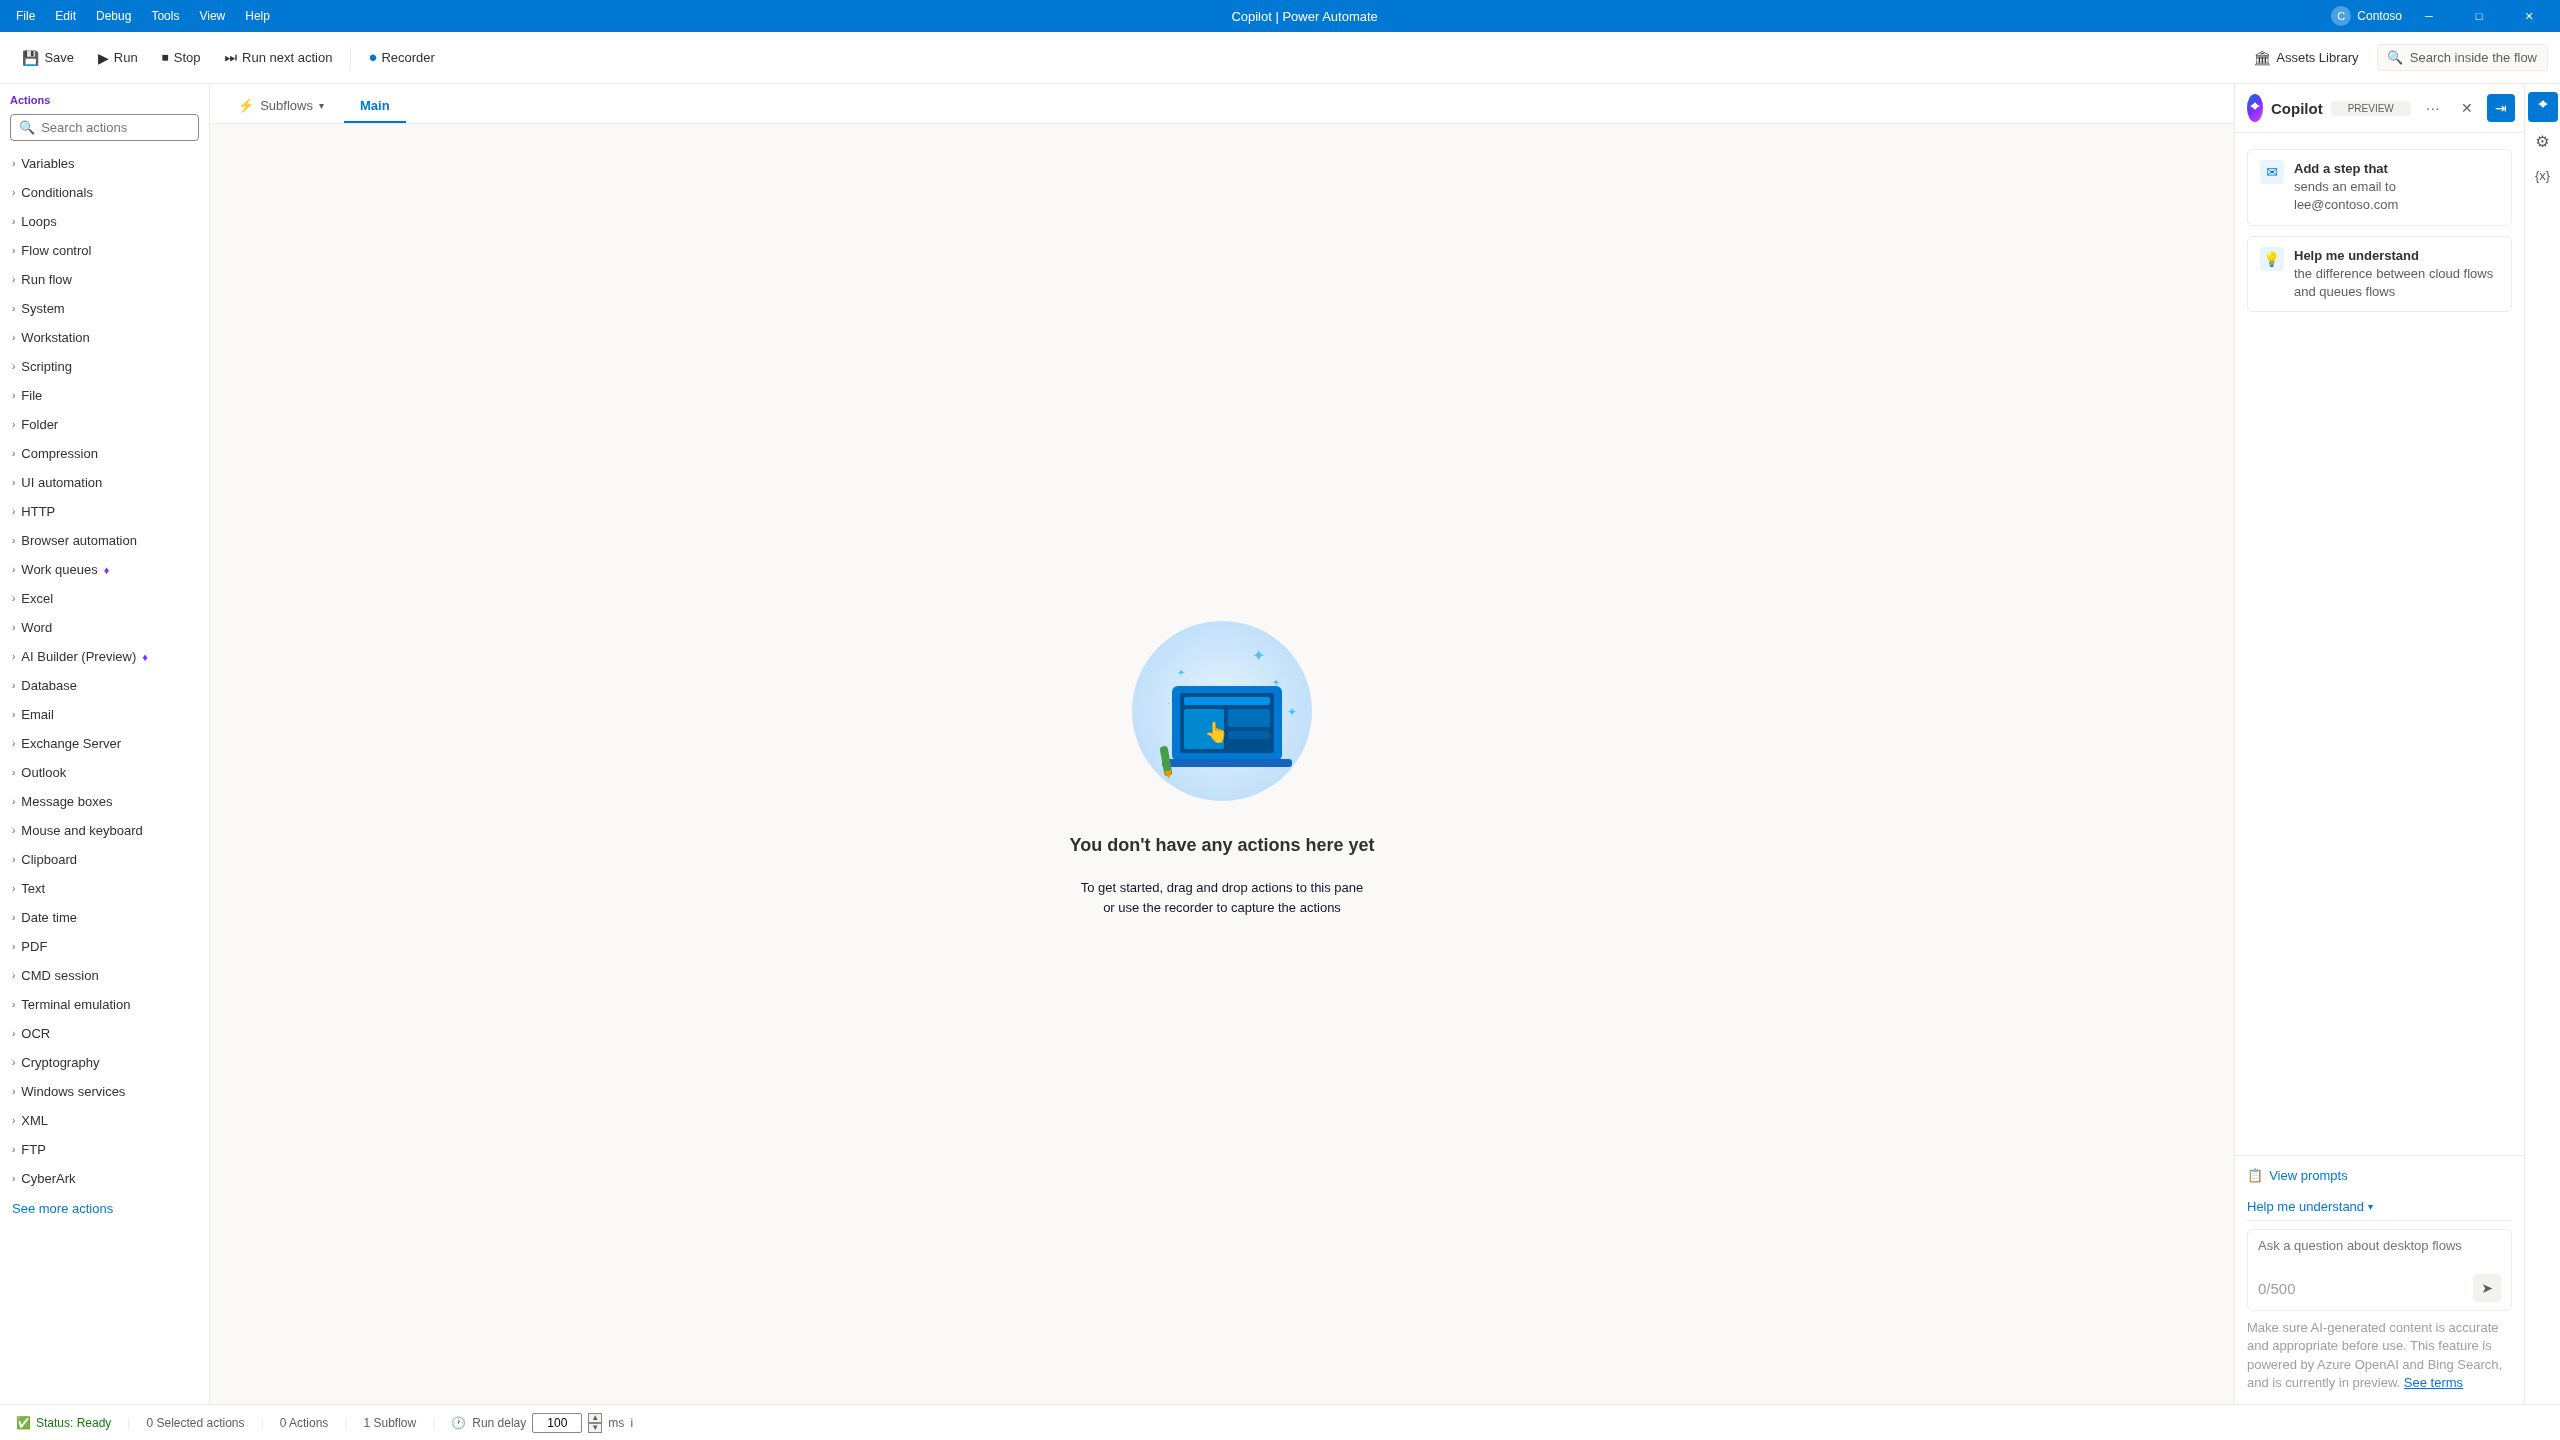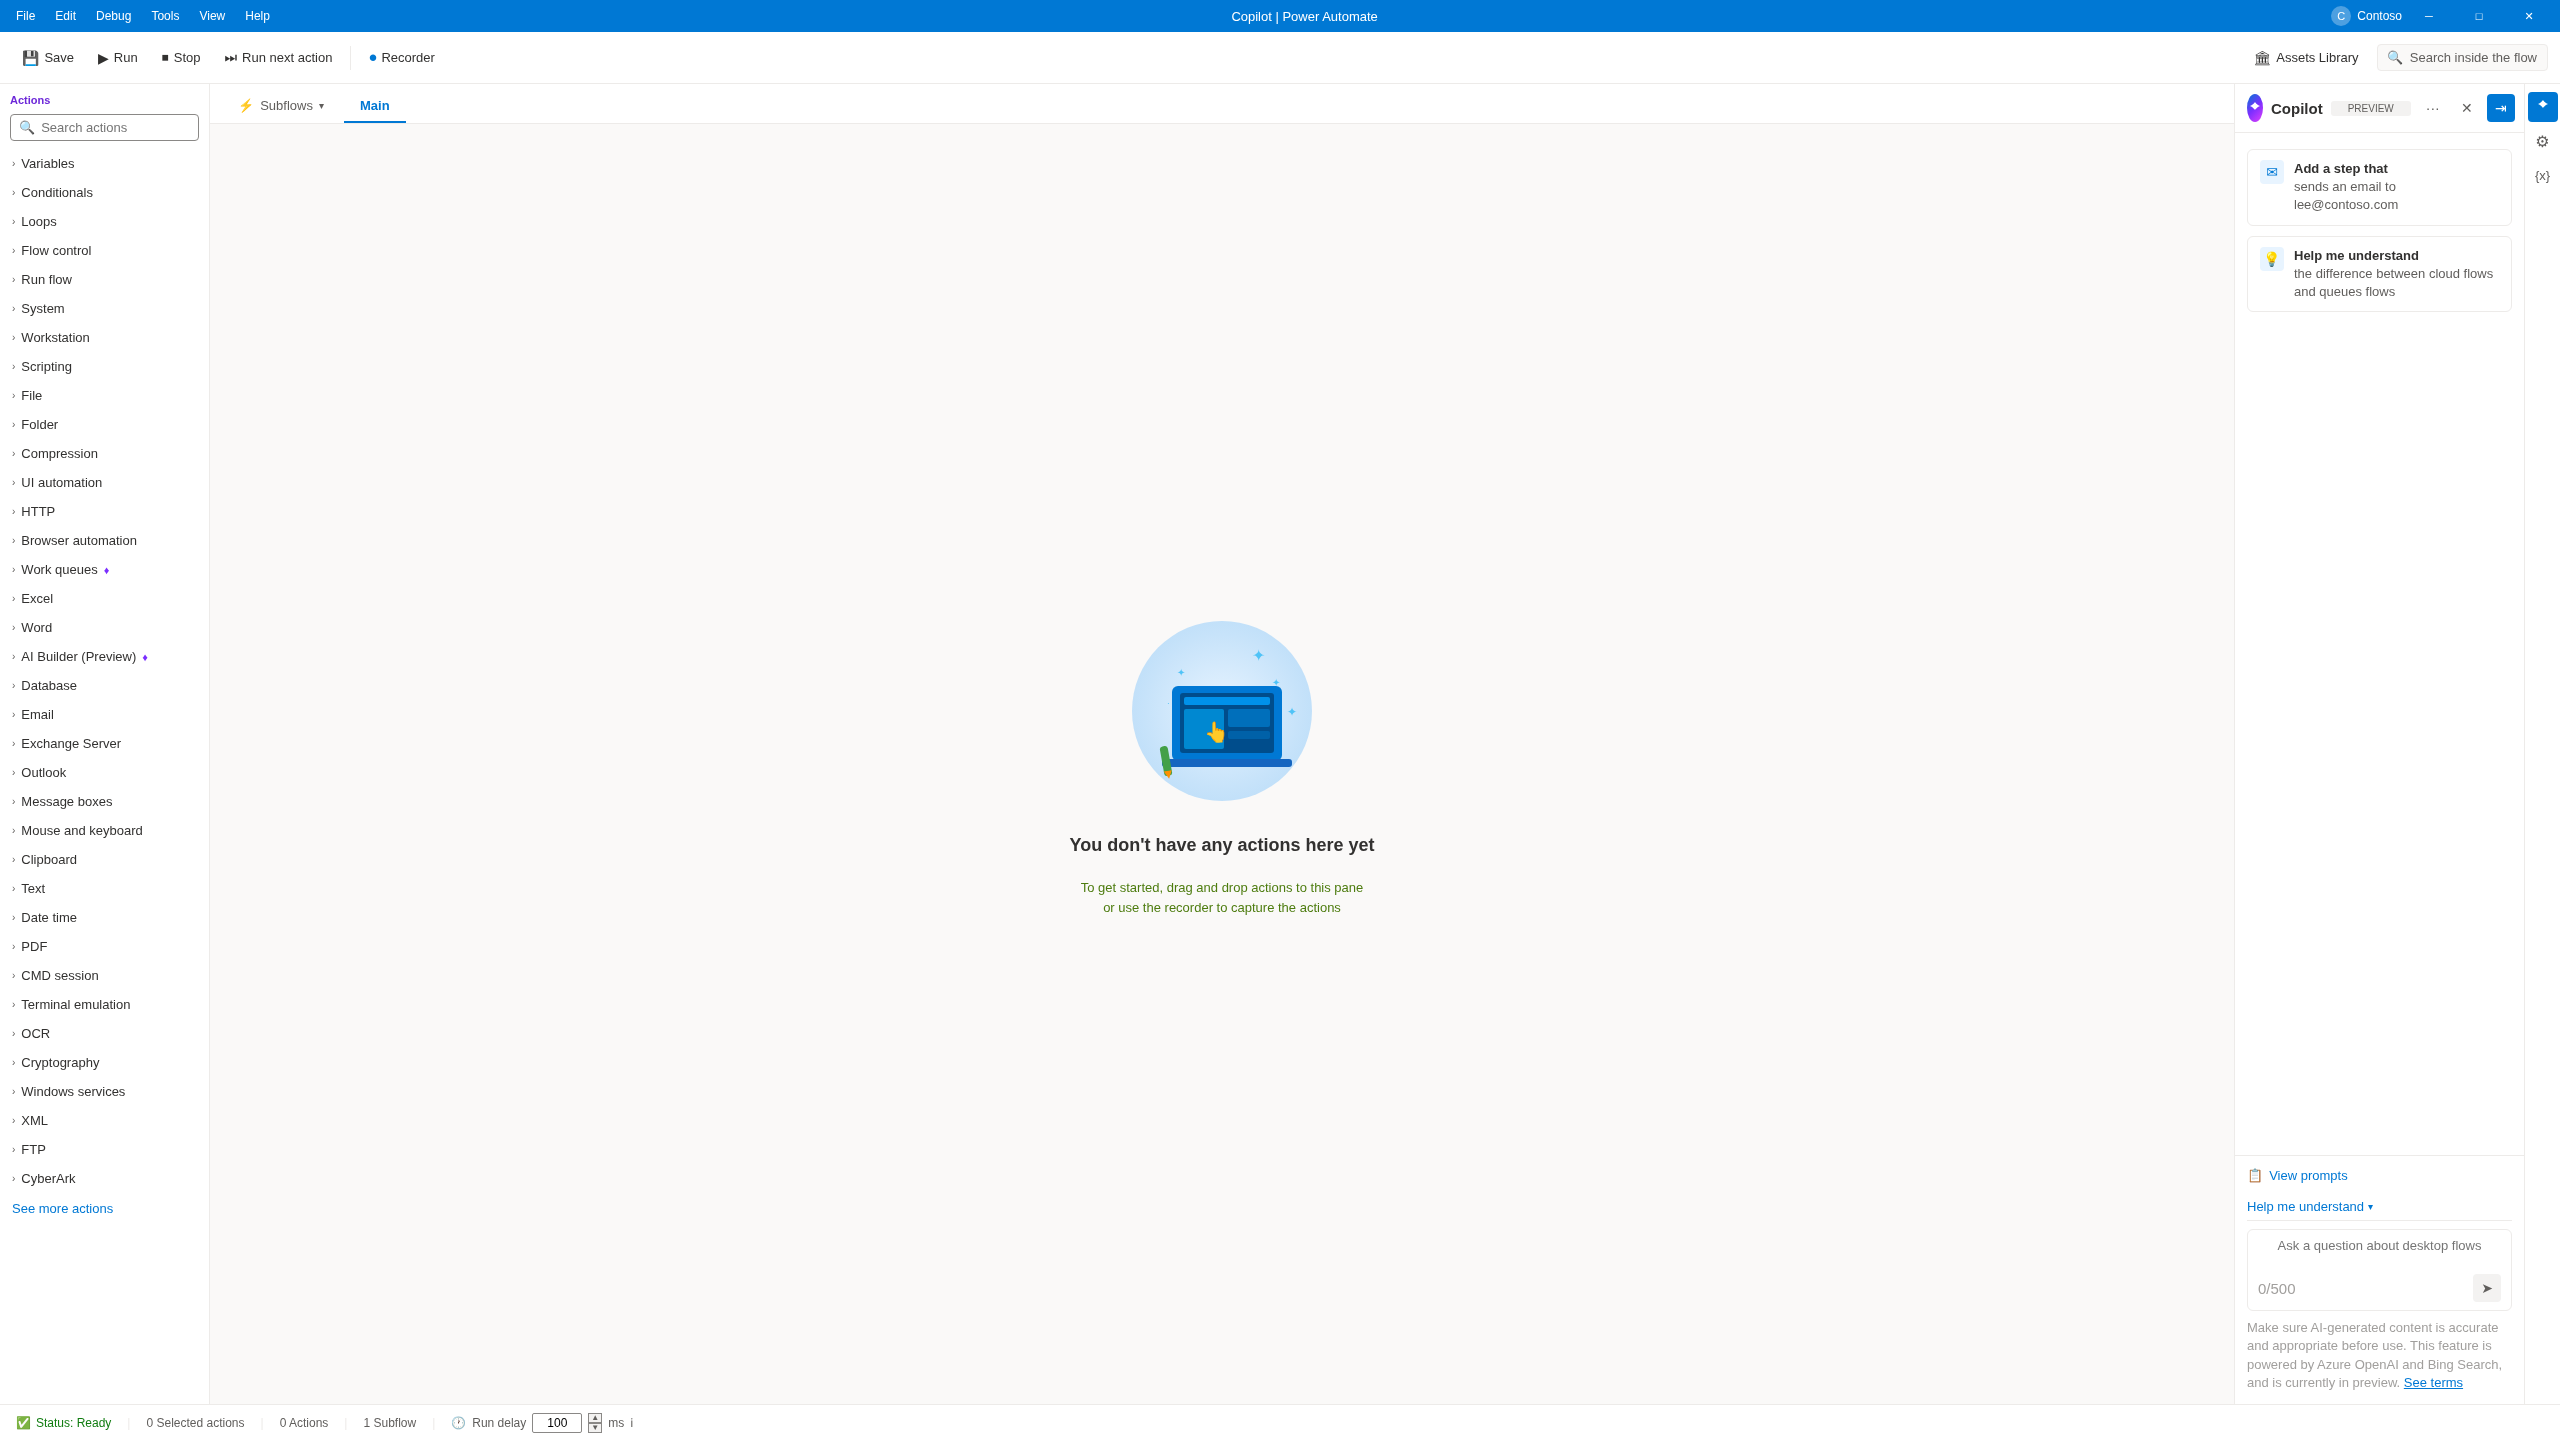--- a/index.html
+++ b/index.html
@@ -142,21 +142,21 @@
       position: relative;
     }
     .empty-circle {
       width: 180px; height: 180px;
       background: radial-gradient(circle, #e8f4ff 0%, #c7e3fa 60%, #b3d9f7 100%);
       border-radius: 50%;
       position: absolute; top: 10px; left: 10px;
     }
     .laptop-svg { position: absolute; top: 20px; left: 20px; }
     .empty-title { font-size: 18px; color: #323130; font-weight: 700; margin-bottom: 22px; }
-    .empty-subtitle { font-size: 13px; color: #4d7c0f; line-height: 1.5; }
+    .empty-subtitle { font-size: 13px; color: #0f172a; line-height: 1.5; }
 
     
     .copilot-panel {
       width: 290px;
       background: white;
       border-left: 1px solid #edebe9;
       display: flex;
       flex-direction: column;
     }
     .copilot-header {
@@ -222,21 +222,21 @@
     }
     .hmu-label { font-size: 13px; color: #0078d4; cursor: pointer; }
     .copilot-input-area {
       border: 1px solid #edebe9; border-radius: 6px;
       padding: 8px 10px; background: white;
       display: flex; flex-direction: column; gap: 6px;
     }
     .copilot-input {
       border: none; outline: none; font-size: 13px;
       color: #605e5c; resize: none; width: 100%;
-      font-family: 'Segoe UI', sans-serif; background: transparent; text-align: center;
+      font-family: 'Segoe UI', sans-serif; background: transparent;
     }
     .copilot-input-footer {
       display: flex; justify-content: space-between; align-items: center;
     }
     .char-count { font-size: 15px; color: #a19f9d; }
     .send-btn {
       width: 28px; height: 28px;
       background: #f3f2f1; border: none;
       border-radius: 4px; cursor: pointer;
       display: flex; align-items: center; justify-content: center;

